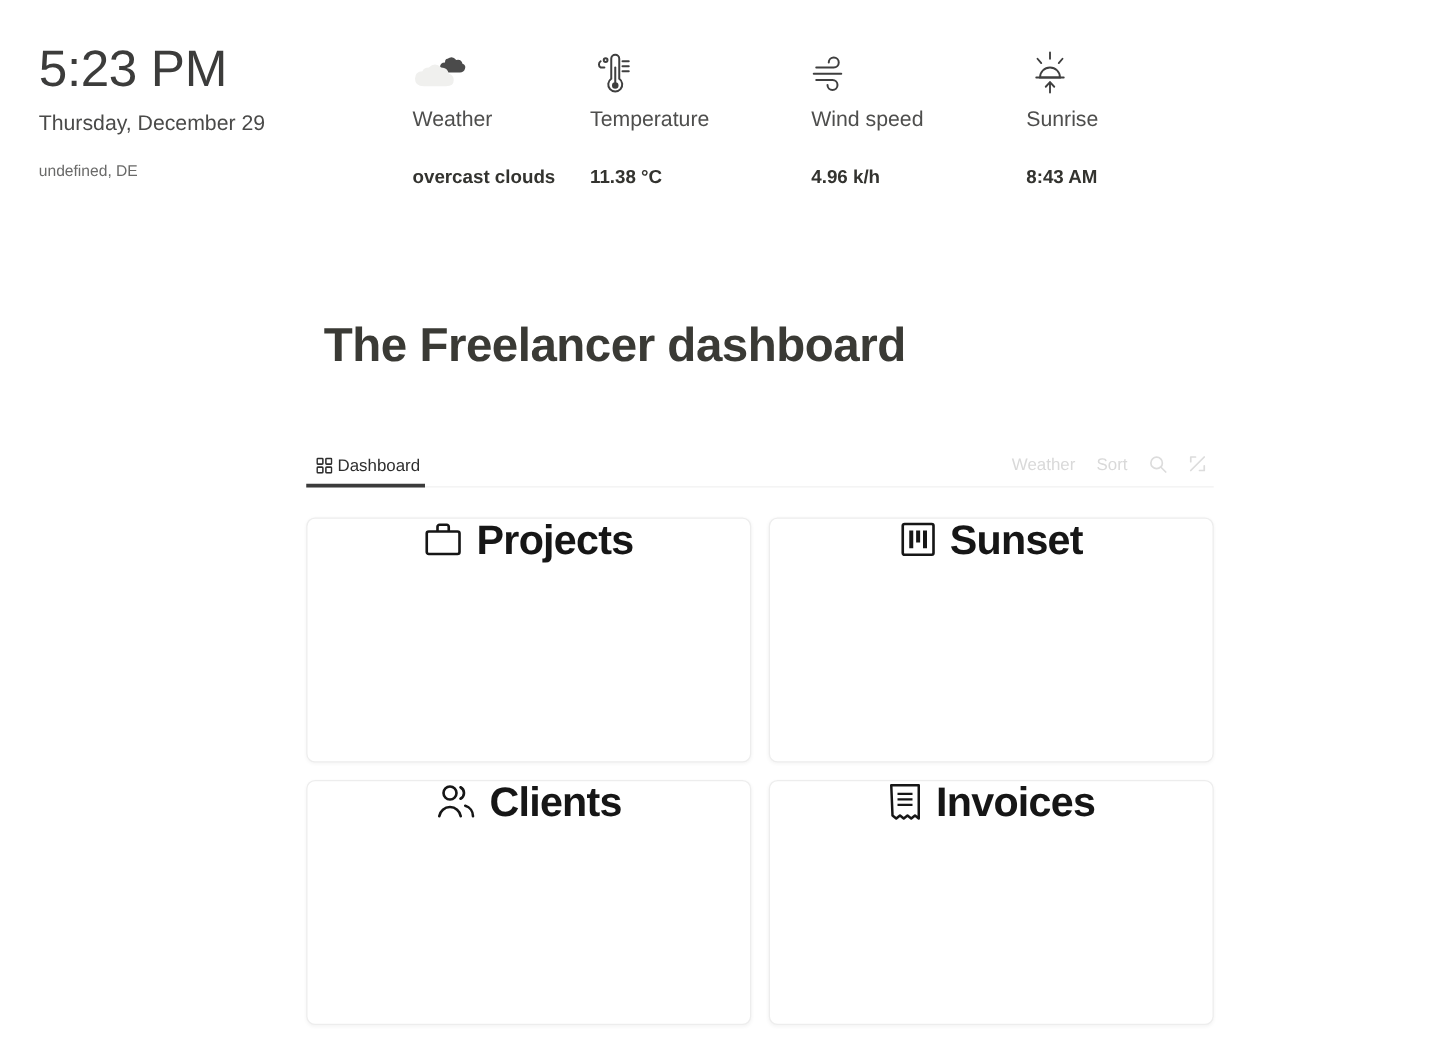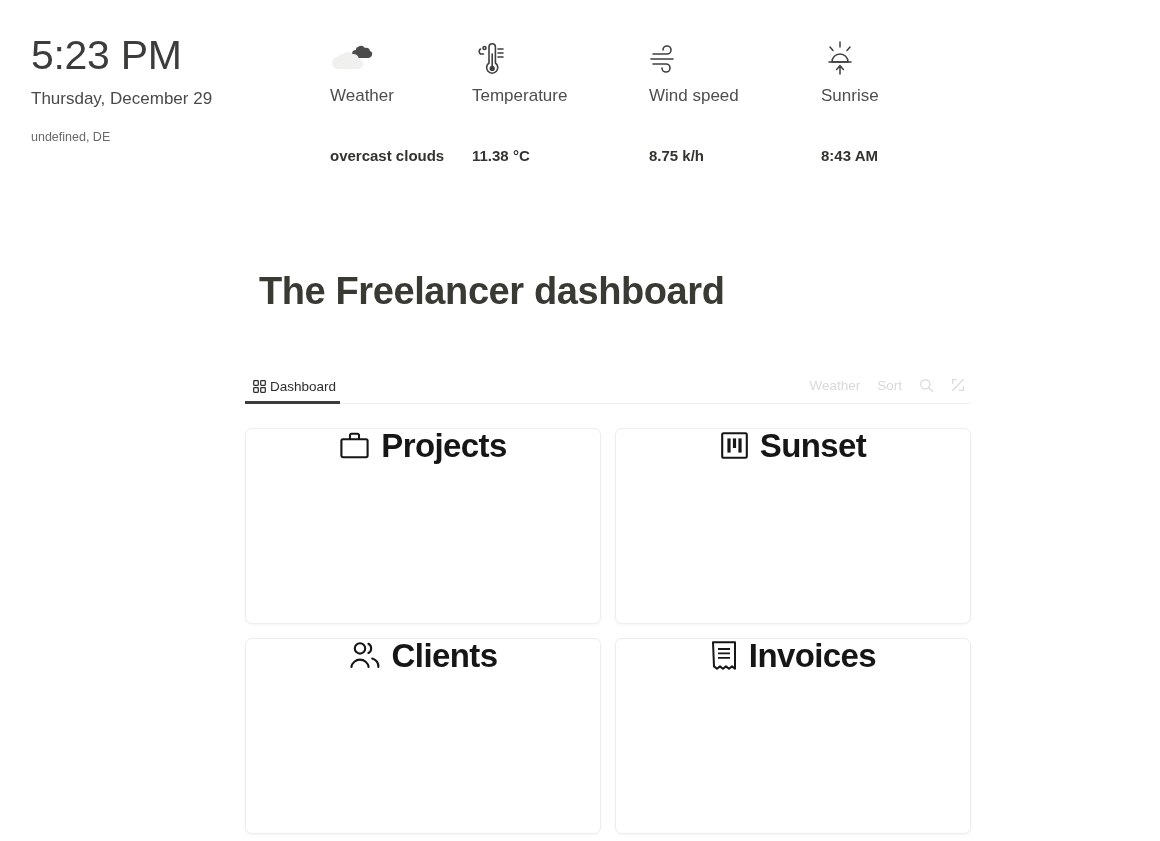--- a/index.html
+++ b/index.html
@@ -76,21 +76,21 @@
   .wlabel {
     font-size: 17px;
     color: #4e4e4d;
     font-weight: 400;
     line-height: 1.2;
   }
   .wvalue {
     font-size: 15px;
     color: #33332f;
     font-weight: 700;
-    margin-top: 41px;
+    margin-top: 27px;
     white-space: nowrap;
   }
 
   
   .main {
     width: 1160px;
     padding-top: 93px;
   }
   .page-title {
     font-size: 38px;
@@ -227,21 +227,21 @@
 
     <div class="wcol wcol-wind">
       <div class="wicon">
         <svg width="38" height="32" viewBox="0 0 38 32" fill="none" stroke="#3f3f3f" stroke-width="1.6" stroke-linecap="round" aria-hidden="true">
           <path d="M4 10 h14 a4 4 0 1 0 -4-4"></path>
           <path d="M2 15 h22"></path>
           <path d="M4 20 h13 a4 4 0 1 1 -4 4"></path>
         </svg>
       </div>
       <div class="wlabel">Wind speed</div>
-      <div class="wvalue">8.75 k/h</div>
+      <div class="wvalue">4.96 k/h</div>
     </div>
 
 
     <div class="wcol wcol-sunrise">
       <div class="wicon">
         <svg width="38" height="40" viewBox="0 0 38 40" fill="none" stroke="#3f3f3f" stroke-width="1.5" stroke-linecap="round" aria-hidden="true">
           <path d="M19 2 v5"></path>
           <path d="M9 7 l3 3.5"></path>
           <path d="M29 7 l-3 3.5"></path>
           <path d="M11 22 a8 8 0 0 1 16 0 z"></path>

